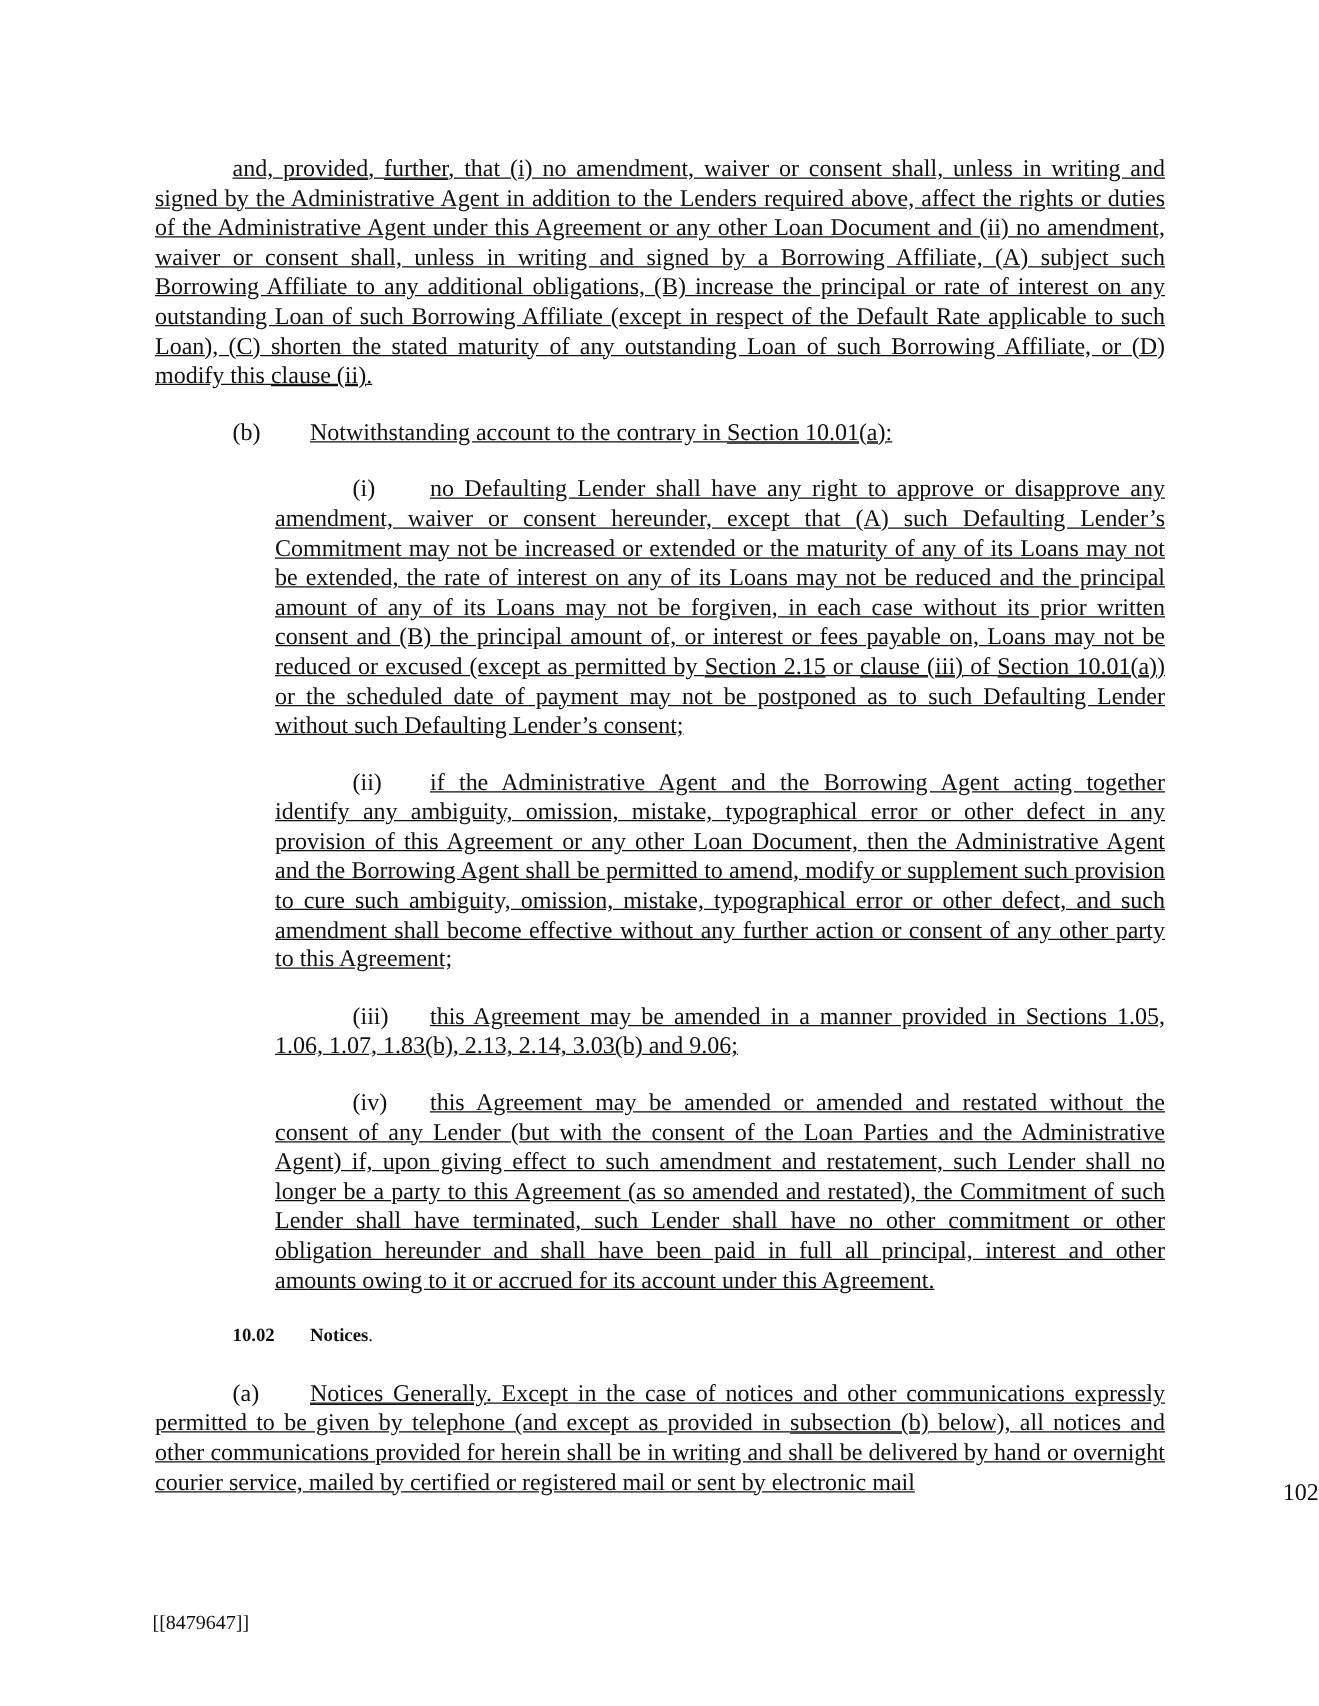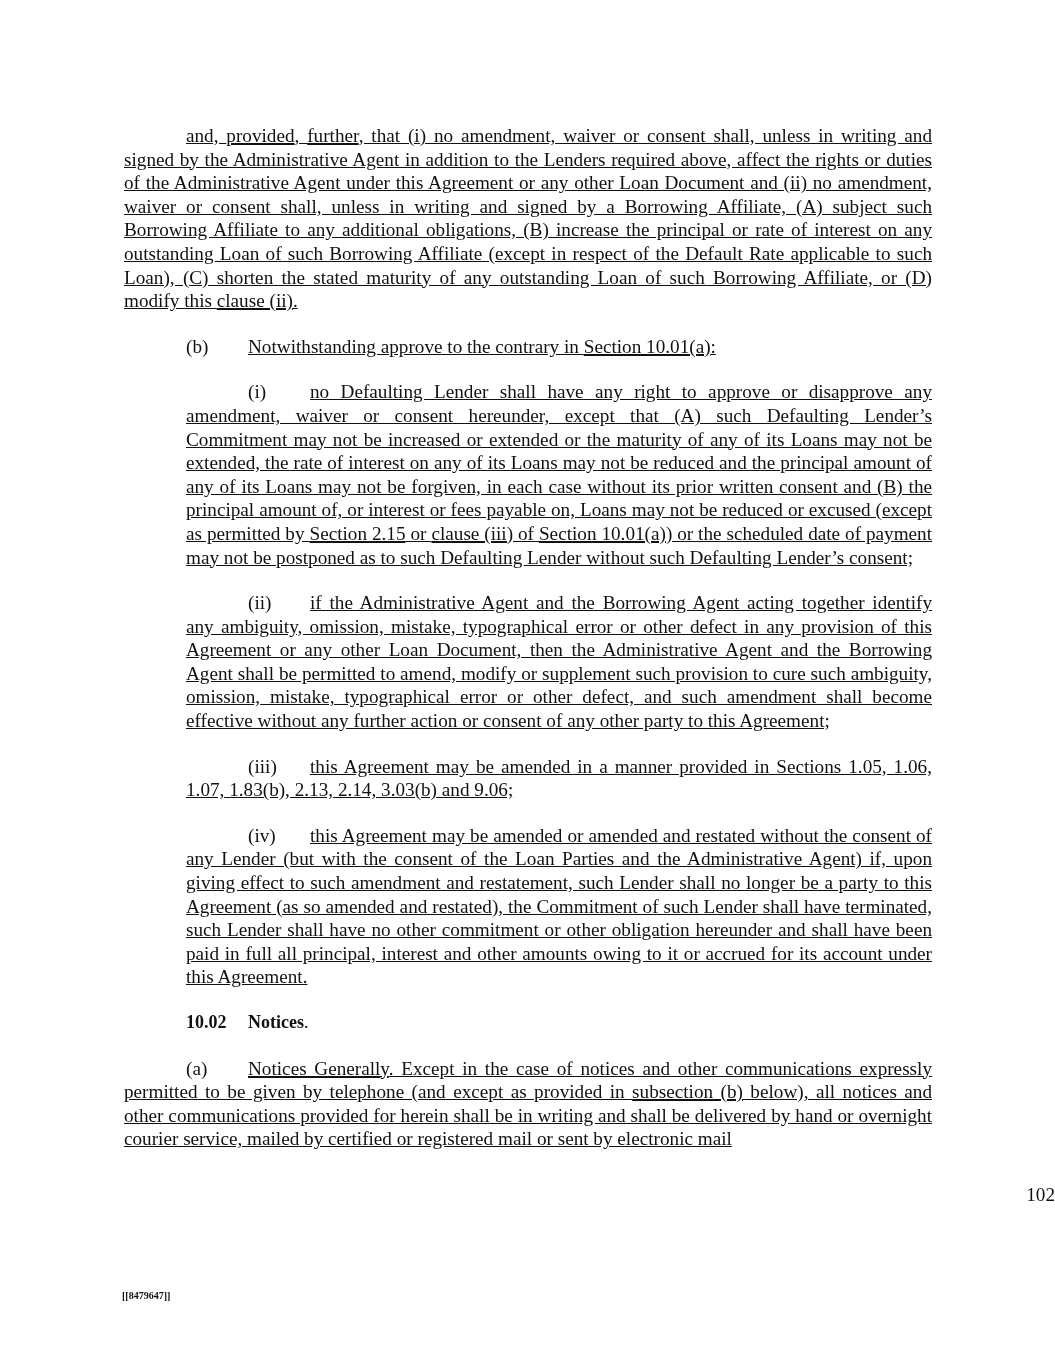--- a/index.html
+++ b/index.html
@@ -7,46 +7,46 @@
       width: 1055px; height: 1365px; position: relative; overflow: hidden;
       font-family: "Liberation Serif", "DejaVu Serif", serif;
       color: #111111;
     }
     .page { position: absolute; left: 124px; top: 124px; width: 808px; }
     .p {
       font-size: 19.2px; line-height: 23.6px; text-align: justify;
       text-align-last: left; margin: 0; text-decoration: underline;
     }
     .ind1 { text-indent: 62px; }
-    .sub { margin-left: 62px; }
+    .sub { margin-left: 96px; }
     .sub .p { text-indent: 62px; }
     .gap { height: 22px; }
     .lbl { display: inline-block; width: 62px; text-indent: 0; }
     .u { text-decoration: underline; text-underline-offset: 2px; text-decoration-thickness: 1px; }
     .b { font-weight: bold; }
-    .heading { margin-left: 62px; font-size: 18px; line-height: 23.6px; }
+    .heading { margin-left: 62px; font-size: 15px; line-height: 23.6px; }
     .heading .num { display: inline-block; width: 62px; font-weight: bold; }
     .pagenum {
       position: absolute; left: 0; right: 0; top: 1184px; text-align: right;
       font-size: 19.2px;
     }
     .docid {
-      position: absolute; left: 122px; top: 1290px; font-size: 10px; font-weight: bold;
+      position: absolute; left: 122px; top: 1290px; font-size: 16px;
     }
   </style>
 </head>
 <body>
 
 <div class="page">
 
   <p class="p ind1"><span>and, </span><span class="u">provided</span><span>, </span><span class="u">further</span><span>, that (i) no amendment, waiver or consent shall, unless in writing and signed by the Administrative Agent in addition to the Lenders required above, affect the rights or duties of the Administrative Agent under this Agreement or any other Loan Document and (ii) no amendment, waiver or consent shall, unless in writing and signed by a Borrowing Affiliate, (A) subject such Borrowing Affiliate to any additional obligations, (B) increase the principal or rate of interest on any outstanding Loan of such Borrowing Affiliate (except in respect of the Default Rate applicable to such Loan), (C) shorten the stated maturity of any outstanding Loan of such Borrowing Affiliate, or (D) modify this </span><span class="u">clause (ii)</span><span>.</span></p>
 
   <div class="gap"></div>
 
-  <p class="p" style="margin-left:62px;"><span class="lbl">(b)</span><span>Notwithstanding approve to the contrary in </span><span class="u">Section 10.01(a)</span><span>:</span></p>
+  <p class="p" style="margin-left:62px;"><span class="lbl">(b)</span><span>Notwithstanding account to the contrary in </span><span class="u">Section 10.01(a)</span><span>:</span></p>
 
   <div class="gap"></div>
 
   <div class="sub">
     <p class="p"><span class="lbl">(i)</span><span>no Defaulting Lender shall have any right to approve or disapprove any amendment, waiver or consent hereunder, except that (A) such Defaulting Lender’s Commitment may not be increased or extended or the maturity of any of its Loans may not be extended, the rate of interest on any of its Loans may not be reduced and the principal amount of any of its Loans may not be forgiven, in each case without its prior written consent and (B) the principal amount of, or interest or fees payable on, Loans may not be reduced or excused (except as permitted by </span><span class="u">Section 2.15</span><span> or </span><span class="u">clause (iii)</span><span> of </span><span class="u">Section 10.01(a)</span><span>) or the scheduled date of payment may not be postponed as to such Defaulting Lender without such Defaulting Lender’s consent;</span></p>
   </div>
 
   <div class="gap"></div>
 
   <div class="sub">

